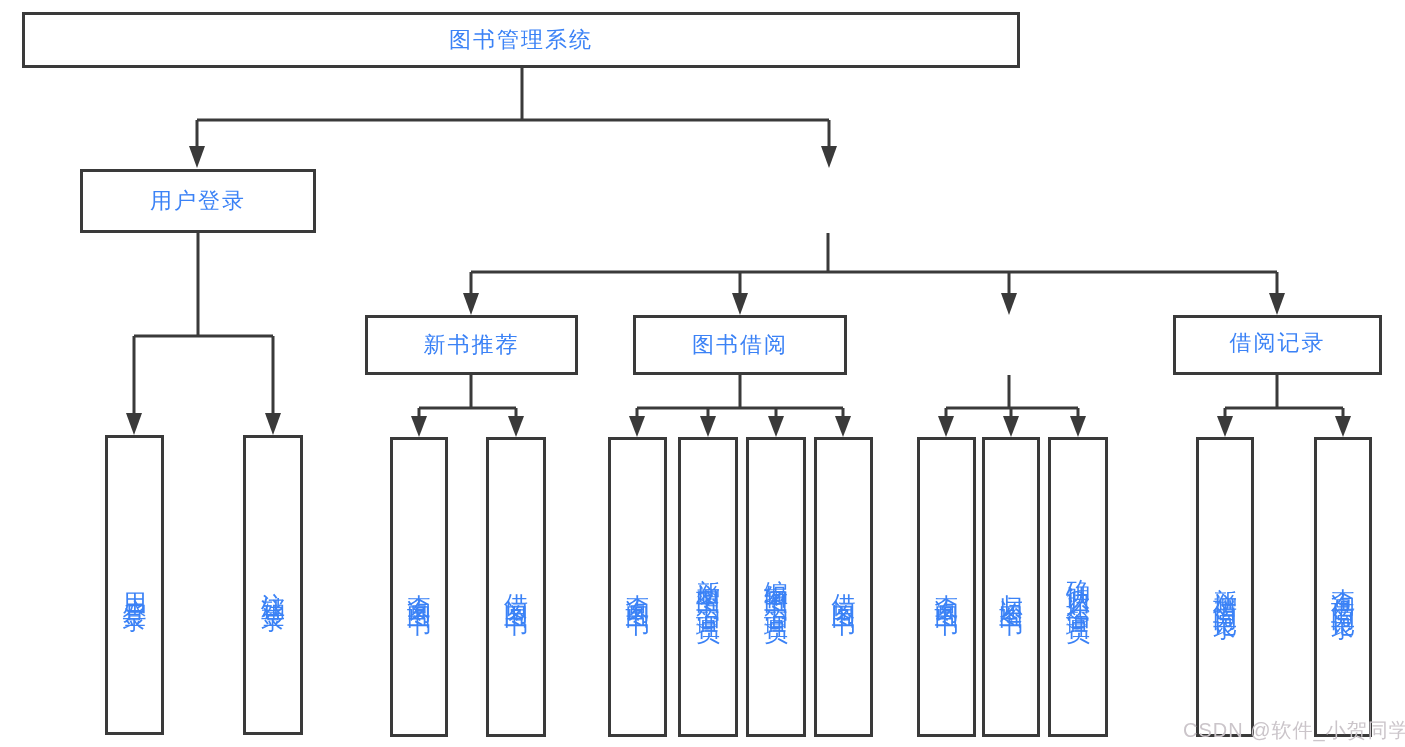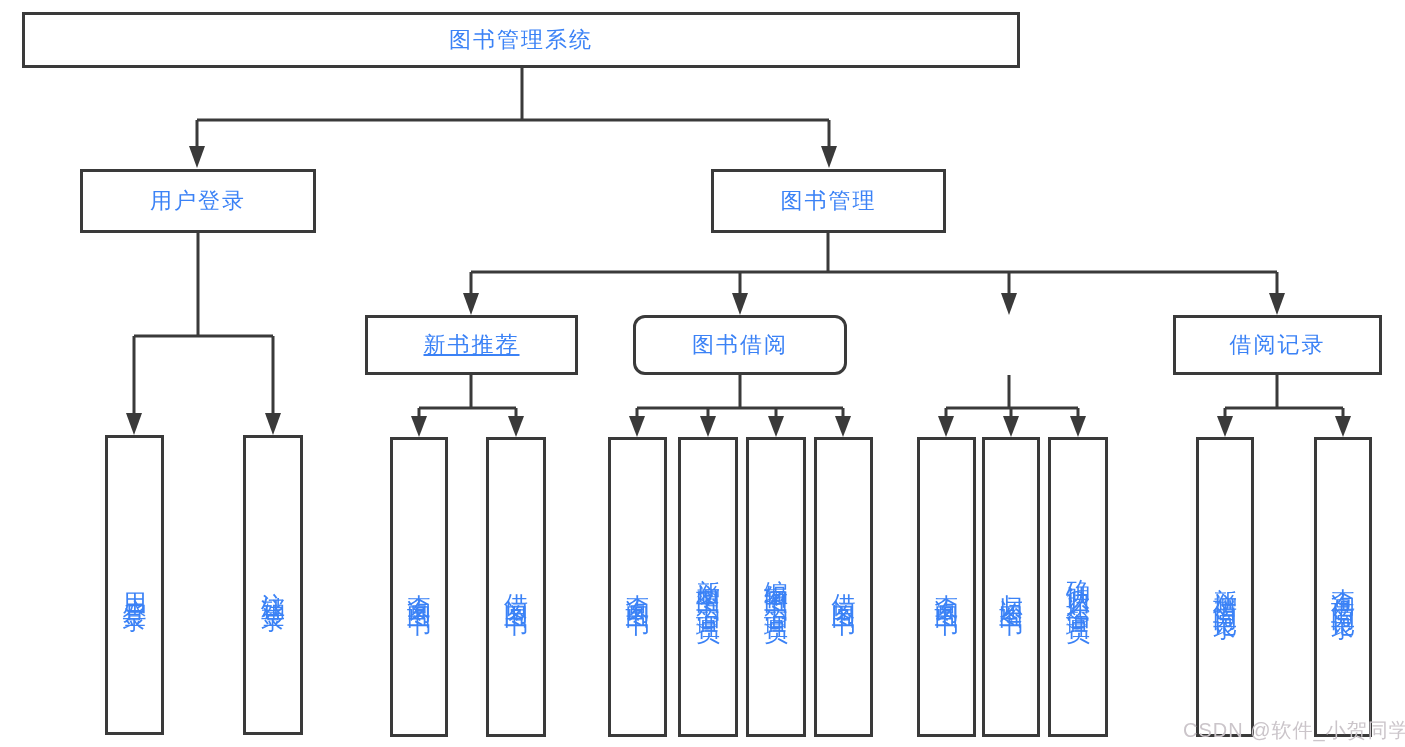--- a/index.html
+++ b/index.html
@@ -90,25 +90,24 @@
       <polygon points="1003,416 1019,416 1011,437"></polygon>
       <polygon points="1070,416 1086,416 1078,437"></polygon>
       <polygon points="1217,416 1233,416 1225,437"></polygon>
       <polygon points="1335,416 1351,416 1343,437"></polygon>
     </g>
   </svg>
 
   <div class="box" style="left:22px; top:12px; width:998px; height:56px;">图书管理系统</div>
 
   <div class="box" style="left:80px; top:169px; width:236px; height:64px;">用户登录</div>
-  <div class="box" style="left:711px; top:169px; width:235px; height:64px;">图书管理</div>
 
-  <div class="box" style="left:365px; top:315px; width:213px; height:60px;text-decoration:underline;">新书推荐</div>
-  <div class="box" style="left:633px; top:315px; width:214px; height:60px;border-radius:12px;">图书借阅</div>
-  <div class="box" style="left:1173px; top:315px; width:209px; height:60px;">借阅记录</div>
+  <div class="box" style="left:365px; top:315px; width:213px; height:60px;">新书推荐</div>
+  <div class="box" style="left:633px; top:315px; width:214px; height:60px;">图书借阅</div>
+  <div class="box" style="left:1173px; top:315px; width:209px; height:60px;font-family:Liberation Mono, monospace;">借阅记录</div>
 
   <div class="box vbox" style="left:105px; top:435px; width:59px; height:300px;">
     <span class="vtext">用户登录</span>
   </div>
   <div class="box vbox" style="left:243px; top:435px; width:60px; height:300px;">
     <span class="vtext">注销登录</span>
   </div>
 
   <div class="box vbox" style="left:390px; top:437px; width:58px; height:300px;">
     <span class="vtext">查询图书</span>

